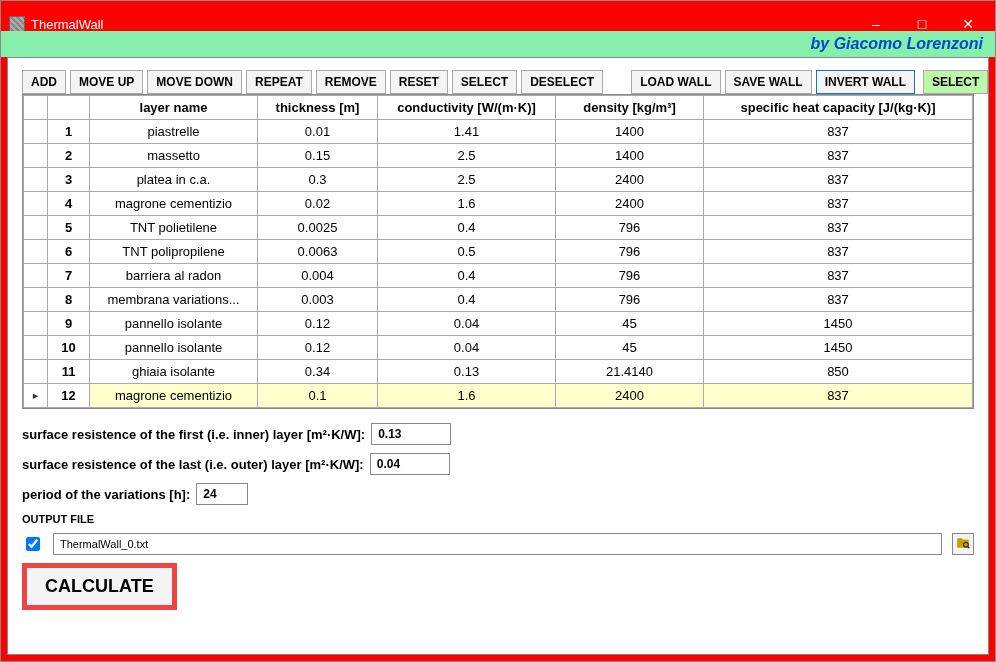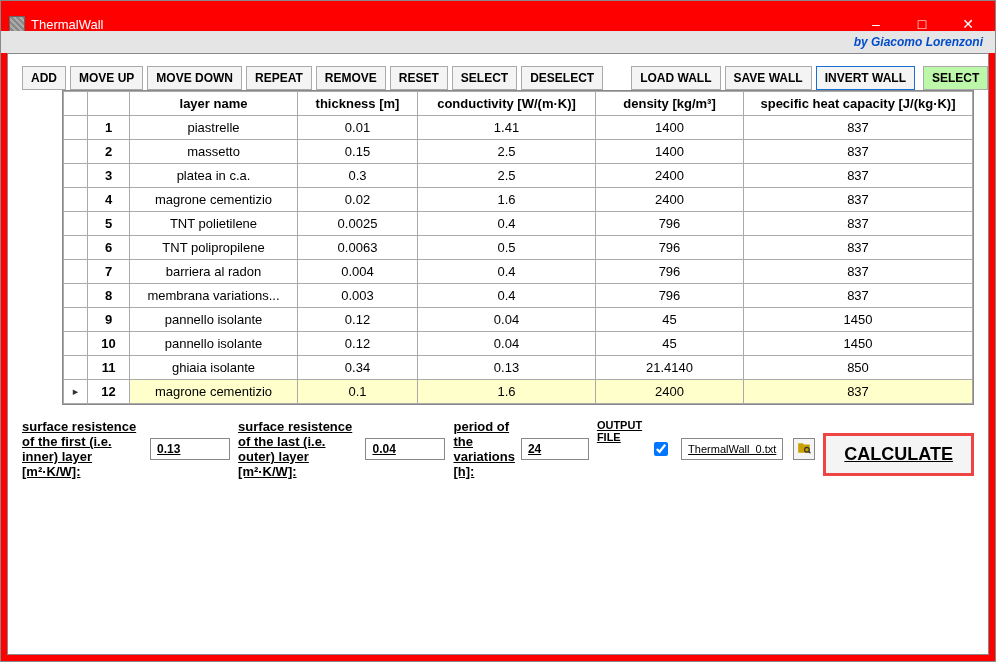--- a/index.html
+++ b/index.html
@@ -34,27 +34,27 @@
     border:1px solid #666;
   }
   .titlebar .title { flex:1; font-size: 13px; }
   .titlebar .win-btn {
     width: 46px; height: 30px;
     display:flex; align-items:center; justify-content:center;
     color:#fff; font-size:14px;
   }
   .titlebar .win-btn.close { background: #ff0000; }
   .credit-bar {
-    background: #e5e5e5;
+    background: #86efac;
     color: #004ccc;
     text-align: right;
     padding: 4px 12px;
     font-style: italic;
     font-weight: bold;
-    font-size: 12px;
+    font-size: 16px;
   }
   .client {
     flex: 1;
     margin: 0 6px 6px 6px;
     background: #fff;
     border: 1px solid #888;
     position: relative;
     padding: 12px 14px;
     display:flex;
     flex-direction: column;
@@ -77,21 +77,20 @@
     cursor: pointer;
     white-space: nowrap;
   }
   .btn.about {
     background: #bdf7a9;
   }
   .btn.invert { border:1px solid #1a6fd4; }
   .table-wrap {
     border: 1px solid #888;
     overflow: hidden;
-    margin-left: 40px;
   }
   table {
     width: 100%;
     border-collapse: collapse;
     table-layout: fixed;
   }
   th, td {
     border: 1px solid #aaa;
     padding: 4px 6px;
     text-align: center;
@@ -117,21 +116,21 @@
   col.c-cond { width: 178px; }
   col.c-dens { width: 148px; }
   col.c-shc { width: auto; }
   .row-selected td:not(.rowhead):not(.mark) { background: #ffffcc; }
   td.mark {
     width:20px;
     font-size:11px;
     color:#333;
     background:#fff;
   }
-  .form-area { margin-top: 14px; display:flex; flex-direction:row; gap:8px;text-decoration:underline; }
+  .form-area { margin-top: 14px; display:flex; flex-direction:column; gap:8px; }
   .form-row { display:flex; align-items:center; gap:6px; }
   .form-row label { font-weight: bold; font-size:13px; }
   .form-row input[type=text] {
     border:1px solid #888;
     padding: 3px 6px;
     font-size: 12px;
     font-weight: bold;
     width: 80px;
     background:#fff;
   }
@@ -146,23 +145,22 @@
     background:#fff;
   }
   .output-row .browse {
     width:22px; height:22px;
     border:1px solid #888;
     background:#f4f4f4;
     display:flex; align-items:center; justify-content:center;
   }
   .browse svg { width:14px; height:14px; }
   .calc-btn {
-    margin-top: 14px;
     align-self: flex-start;
-    border:3px solid #ef4444;
+    border:5px solid #ef4444;
     background:#f4f4f4;
     font-weight:bold;
     font-size:18px;
     padding: 8px 18px;
     cursor:pointer;
     font-family: Arial, sans-serif;
   }
 </style>
 </head>
 <body>
@@ -337,21 +335,21 @@
       <div class="form-row">
         <label>surface resistence of the first (i.e. inner) layer [m²·K/W]:</label>
         <input type="text" value="0.13" style="">
       </div>
       <div class="form-row">
         <label>surface resistence of the last (i.e. outer) layer [m²·K/W]:</label>
         <input type="text" value="0.04" style="">
       </div>
       <div class="form-row">
         <label>period of the variations [h]:</label>
-        <input type="text" style="width: 68px;" value="24">
+        <input type="text" style="width: 52px;" value="24">
       </div>
 
       <div class="output-label">OUTPUT FILE</div>
       <div class="output-row">
         <input type="checkbox" checked="" style="">
         <div class="filebox">ThermalWall_0.txt</div>
         <div class="browse">
           <span>
             <svg viewBox="0 0 24 24">
                 <path fill="#c9a000" d="M10 4H2v16h20V6H12z"></path>

